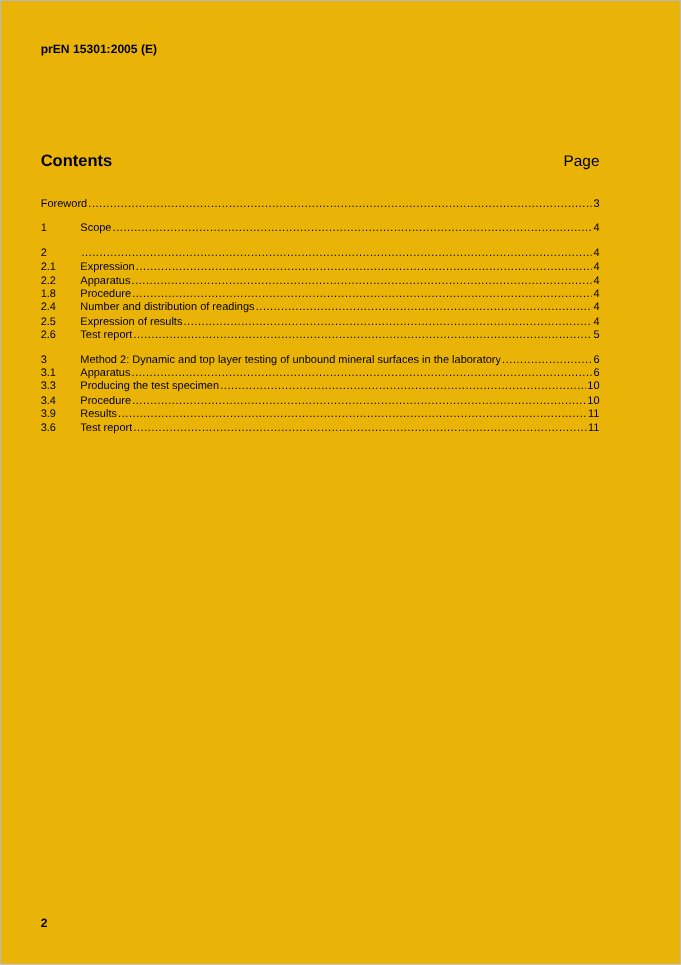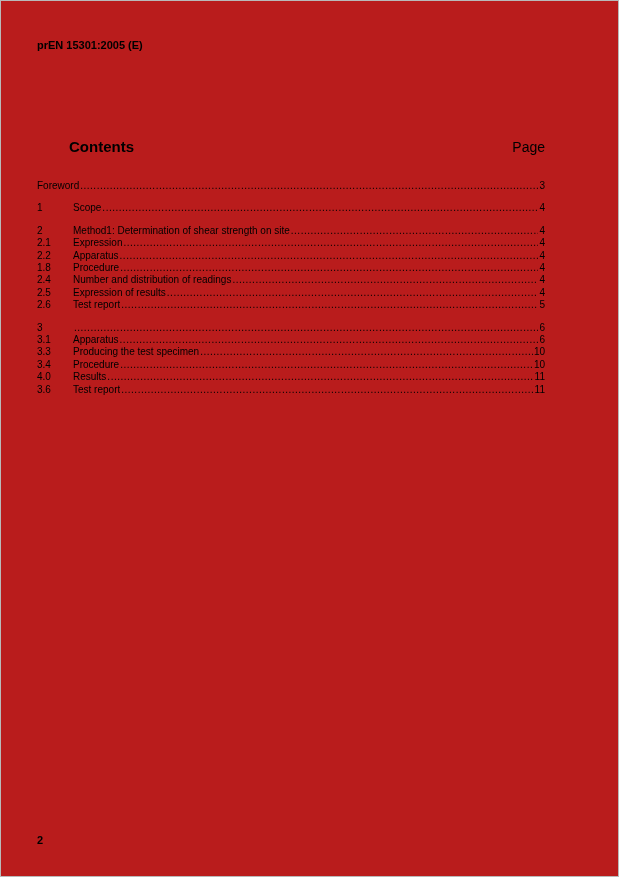--- a/index.html
+++ b/index.html
@@ -5,21 +5,21 @@
   html, body {
     margin: 0;
     padding: 0;
     background: #ffffff;
   }
   .page {
     position: relative;
     width: 619px;
     height: 877px;
     box-sizing: border-box;
-    background: #b91c1c;
+    background: #eab308;
     border: 1px solid #b9b9b9;
     font-family: "Liberation Sans", sans-serif;
     color: #000000;
     overflow: hidden;
   }
   .content {
     position: absolute;
     left: 36px;
     right: 73px;
     top: 38px;
@@ -27,21 +27,20 @@
   .doc-header {
     font-size: 11px;
     font-weight: bold;
     line-height: 13px;
   }
   .contents-row {
     margin-top: 86px;
     display: flex;
     align-items: baseline;
     justify-content: space-between;
-    margin-left: 32px;
   }
   .contents-title {
     font-size: 15px;
     font-weight: bold;
     margin: 0;
     line-height: 18px;
   }
   .page-col-label {
     font-size: 14px;
     font-weight: normal;
@@ -116,21 +115,20 @@
 
   <div class="toc-row gap-before">
     <span class="toc-num">1</span>
     <span class="toc-title">Scope</span>
     <span class="toc-dots"></span>
     <span class="toc-page">4</span>
   </div>
 
   <div class="toc-row gap-before">
     <span class="toc-num">2</span>
-    <span class="toc-title">Method1: Determination of shear strength on site</span>
     <span class="toc-dots"></span>
     <span class="toc-page">4</span>
   </div>
 
   <div class="toc-row">
     <span class="toc-num">2.1</span>
     <span class="toc-title">Expression</span>
     <span class="toc-dots"></span>
     <span class="toc-page">4</span>
   </div>
@@ -165,20 +163,21 @@
 
   <div class="toc-row">
     <span class="toc-num">2.6</span>
     <span class="toc-title">Test report</span>
     <span class="toc-dots"></span>
     <span class="toc-page">5</span>
   </div>
 
   <div class="toc-row gap-before">
     <span class="toc-num">3</span>
+    <span class="toc-title">Method 2: Dynamic and top layer testing of unbound mineral surfaces in the laboratory</span>
     <span class="toc-dots"></span>
     <span class="toc-page">6</span>
   </div>
 
   <div class="toc-row">
     <span class="toc-num">3.1</span>
     <span class="toc-title">Apparatus</span>
     <span class="toc-dots"></span>
     <span class="toc-page">6</span>
   </div>
@@ -192,21 +191,21 @@
   </div>
 
   <div class="toc-row">
     <span class="toc-num">3.4</span>
     <span class="toc-title">Procedure</span>
     <span class="toc-dots"></span>
     <span class="toc-page">10</span>
   </div>
 
   <div class="toc-row">
-    <span class="toc-num">4.0</span>
+    <span class="toc-num">3.9</span>
     <span class="toc-title">Results</span>
     <span class="toc-dots"></span>
     <span class="toc-page">11</span>
   </div>
 
   <div class="toc-row">
     <span class="toc-num">3.6</span>
     <span class="toc-title">Test report</span>
     <span class="toc-dots"></span>
     <span class="toc-page">11</span>

